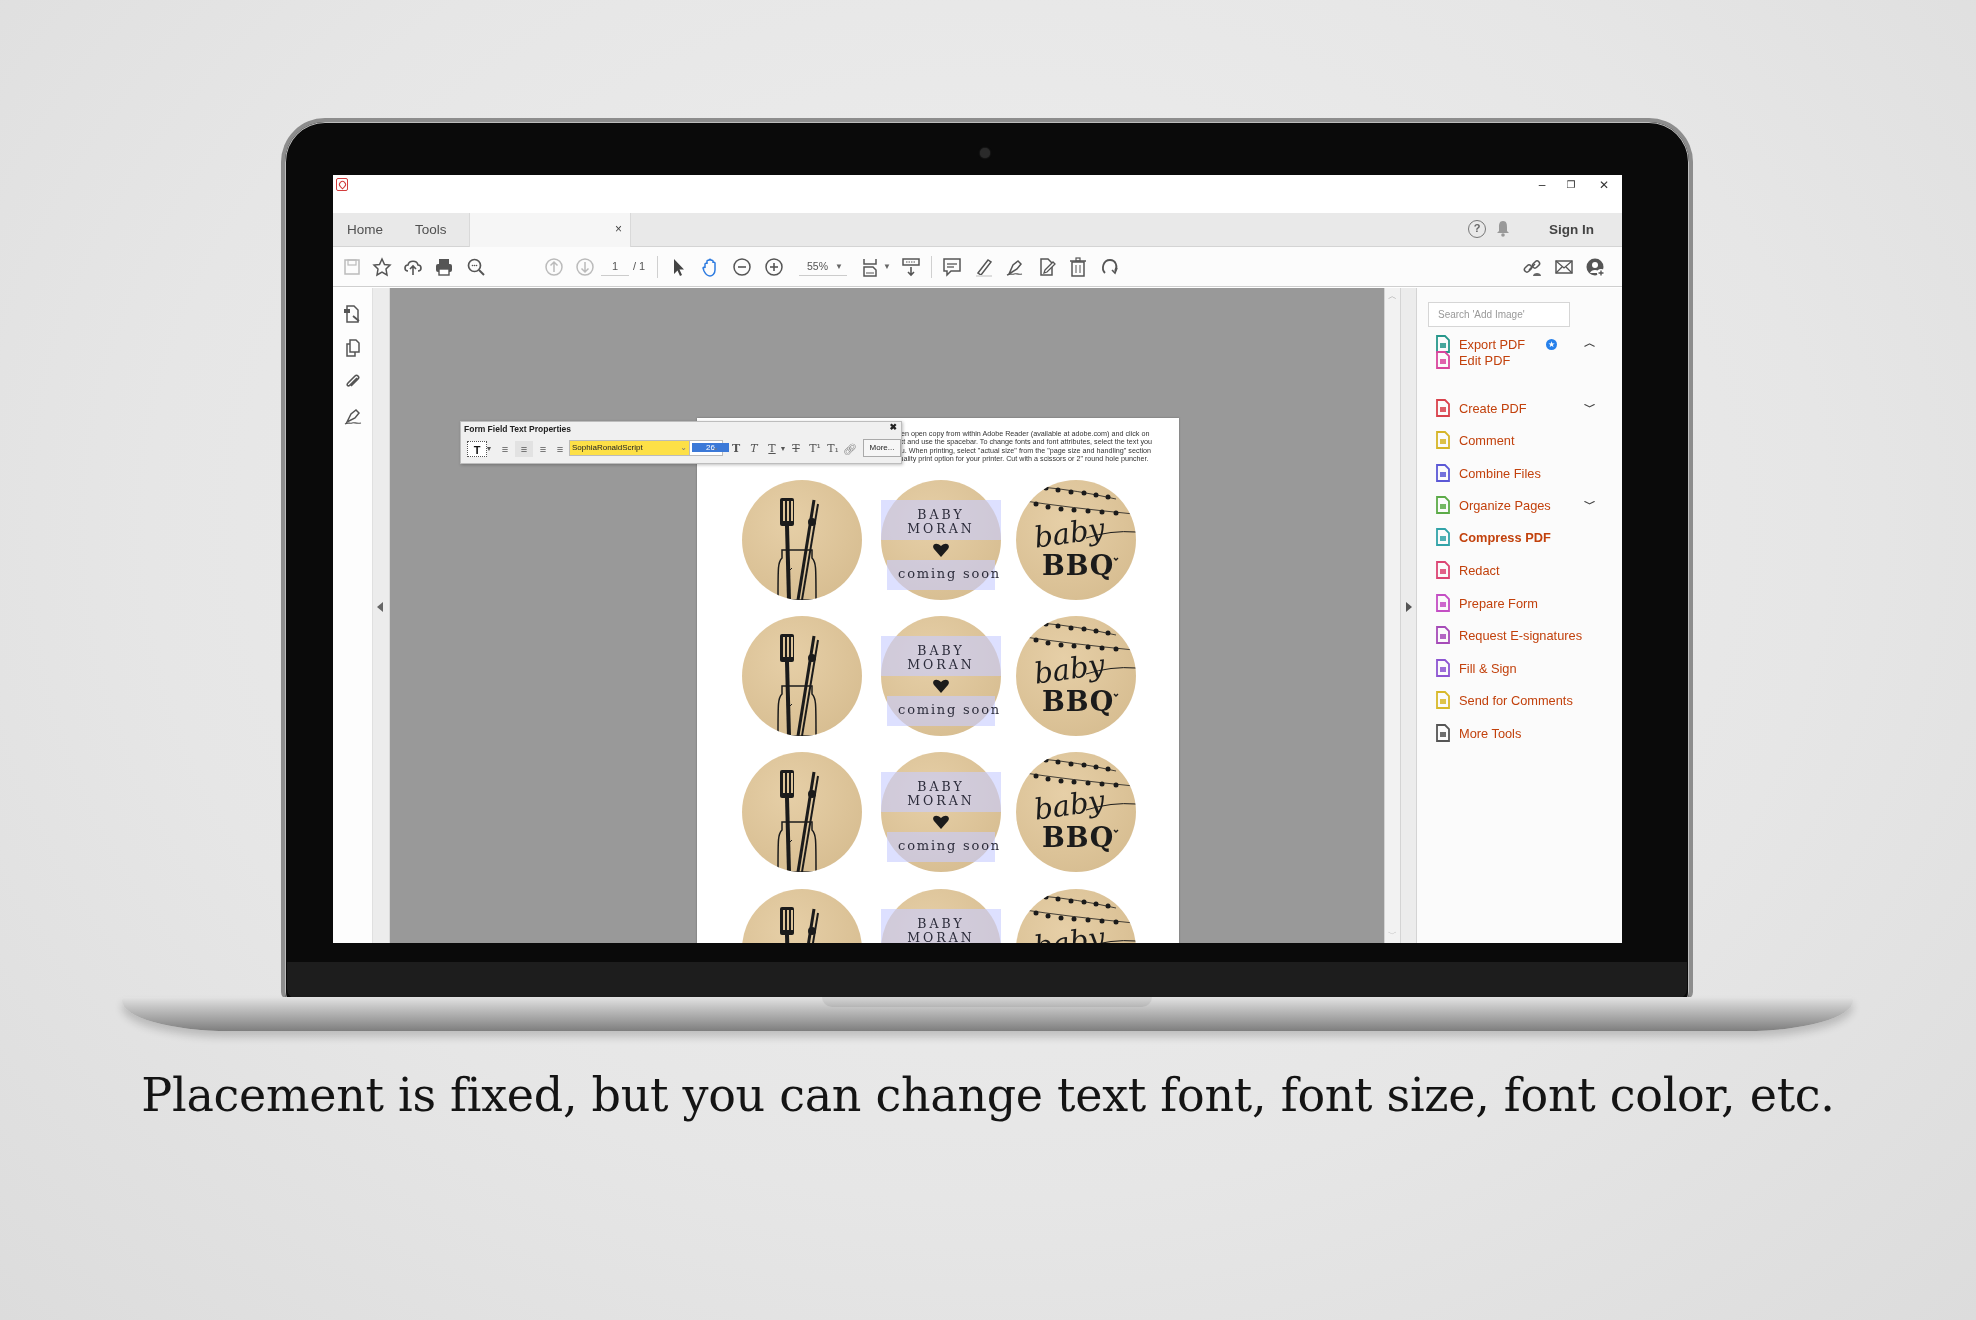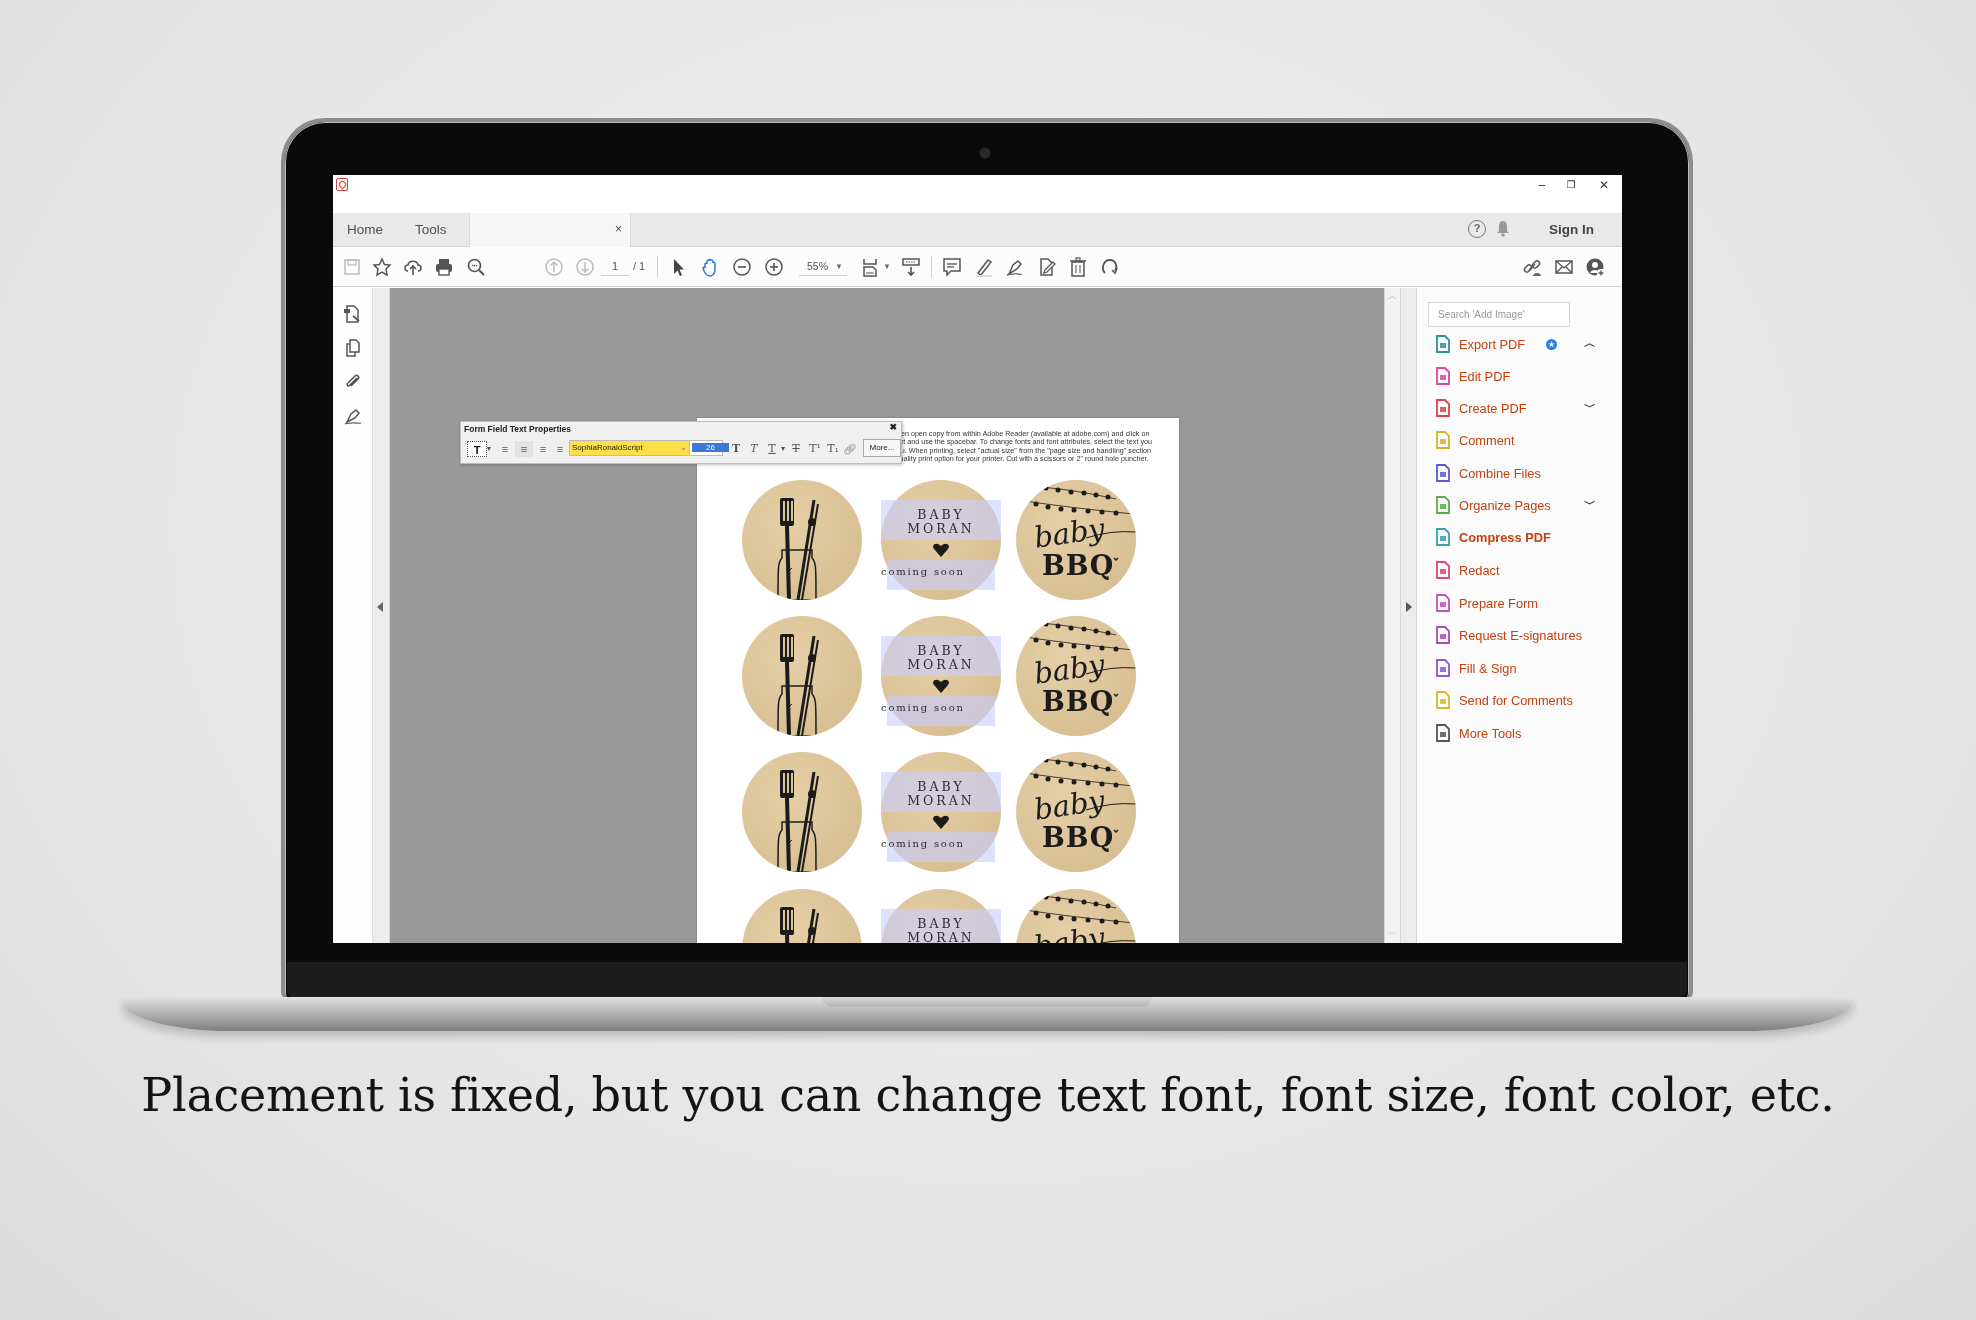--- a/index.html
+++ b/index.html
@@ -83,21 +83,21 @@
   .right-strip { position: absolute; left: 1067px; top: 113px; width: 17px; height: 655px; background: #ececec; border-left: 1px solid #d4d4d4; border-right: 1px solid #d4d4d4; }
   .tri-right { position: absolute; left: 5px; top: 314px; width: 0; height: 0; border-top: 5px solid transparent; border-bottom: 5px solid transparent; border-left: 6px solid #555; }
 
   
   .page { position: absolute; left: 307px; top: 130px; width: 482px; height: 625px; background: #fff; box-shadow: 0 0 2px rgba(0,0,0,0.3); }
   .instr { position: absolute; left: 24px; top: 12px; width: 434px; font-size: 7.2px; line-height: 8.3px; color: #333; text-align: center; }
   .sticker { position: absolute; width: 120px; height: 120px; border-radius: 50%;
     background: radial-gradient(circle at 40% 35%, #e6cfa7 0%, #dcc398 55%, #d3b98c 100%); overflow: hidden; }
   .fld { position: absolute; background: rgba(200,205,255,0.62); }
   .baby-name { position: absolute; left: 0; width: 100%; text-align: center; font-family: "DejaVu Serif", serif; font-size: 12.5px; letter-spacing: 3px; color: #2b2b3a; line-height: 13px; }
-  .coming { position: absolute; left: 0; width: 100%; text-align: left; font-family: "DejaVu Serif", serif; font-size: 10px; letter-spacing: 1.8px; color: #2b2b3a; }
+  .coming { position: absolute; left: 0; width: 100%; text-align: right; font-family: "DejaVu Serif", serif; font-size: 13px; letter-spacing: 1.8px; color: #2b2b3a; }
   .heart { position: absolute; left: 51px; top: 62px; width: 18px; height: 16px; }
   .bbq-script { position: absolute; left: 18px; top: 36px; font-family: "DejaVu Serif", serif; font-style: italic; font-size: 29px; color: #1b1b1b; transform: rotate(-8deg); }
   .bbq-bold { position: absolute; left: 26px; top: 70px; font-family: "DejaVu Serif", serif; font-weight: bold; font-size: 27px; letter-spacing: 1px; color: #1b1b1b; }
 
   
   .props { position: absolute; left: 70px; top: 133px; width: 442px; height: 43px; background: #f0f0f0; border: 1px solid #bdbdbd; box-shadow: 1px 1px 3px rgba(0,0,0,0.25); }
   .props-title { position: absolute; left: 3px; top: 2px; font-size: 8.5px; font-weight: bold; color: #222; }
   .props-close { position: absolute; right: 4px; top: 0px; font-size: 9px; font-weight: bold; color: #222; }
   .props-row { position: absolute; left: 6px; top: 16px; width: 432px; height: 22px; }
   .pb { position: absolute; top: 3px; height: 16px; font-size: 11px; color: #555; text-align: center; line-height: 16px; }
@@ -572,21 +572,21 @@
     <div id="rtools">
         <div class="ritem" style="top: 45px;">
           <svg class="ic" viewBox="0 0 20 20">
             <path d="M3 1 L11 1 L15 5 L15 17 L3 17 Z" fill="none" stroke="#26978b" stroke-width="1.8"></path>
             <rect x="6" y="8" width="6" height="5" fill="#26978b" opacity="0.85"></rect>
           </svg>
           <span class="lbl">Export PDF</span>
           <span class="badge-star">★</span>
           <span class="chev">︿</span>
         </div>
-        <div class="ritem" style="top: 77px;">
+        <div class="ritem" style="top: 61px;">
           <svg class="ic" viewBox="0 0 20 20">
             <path d="M3 1 L11 1 L15 5 L15 17 L3 17 Z" fill="none" stroke="#d9469d" stroke-width="1.8"></path>
             <rect x="6" y="8" width="6" height="5" fill="#d9469d" opacity="0.85"></rect>
           </svg>
           <span class="lbl">Edit PDF</span>
         </div>
         <div class="ritem" style="top: 109px;">
           <svg class="ic" viewBox="0 0 20 20">
             <path d="M3 1 L11 1 L15 5 L15 17 L3 17 Z" fill="none" stroke="#d9424c" stroke-width="1.8"></path>
             <rect x="6" y="8" width="6" height="5" fill="#d9424c" opacity="0.85"></rect>

